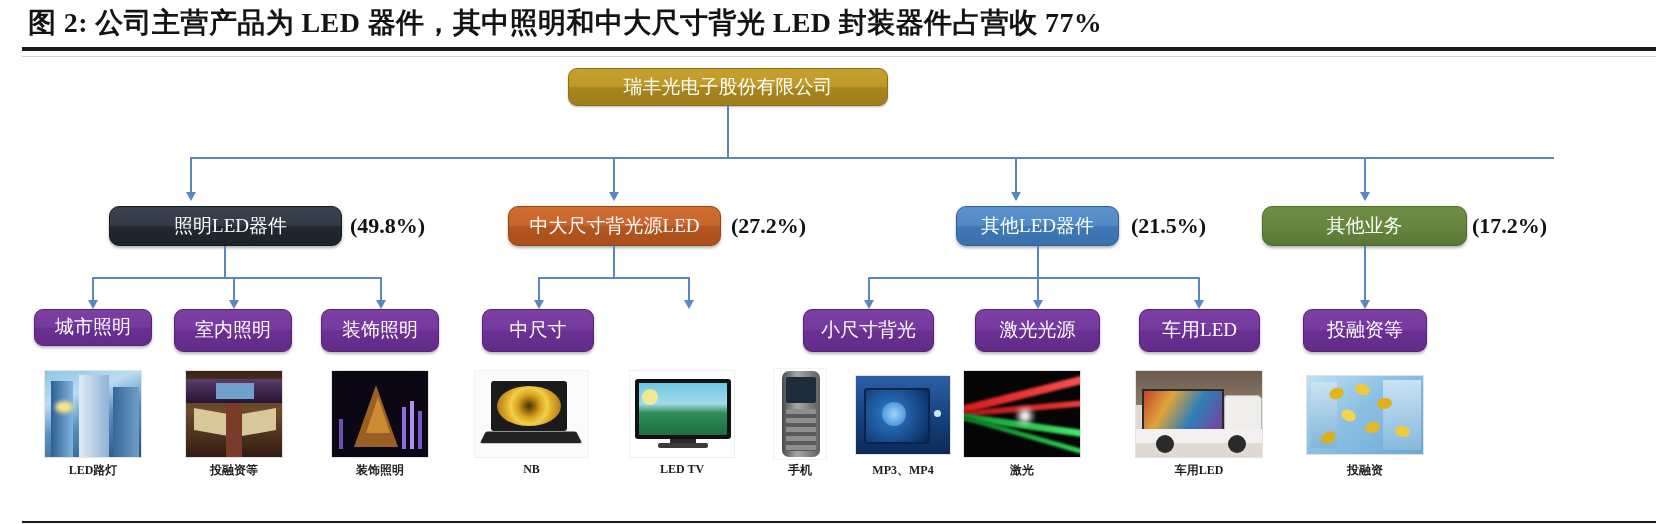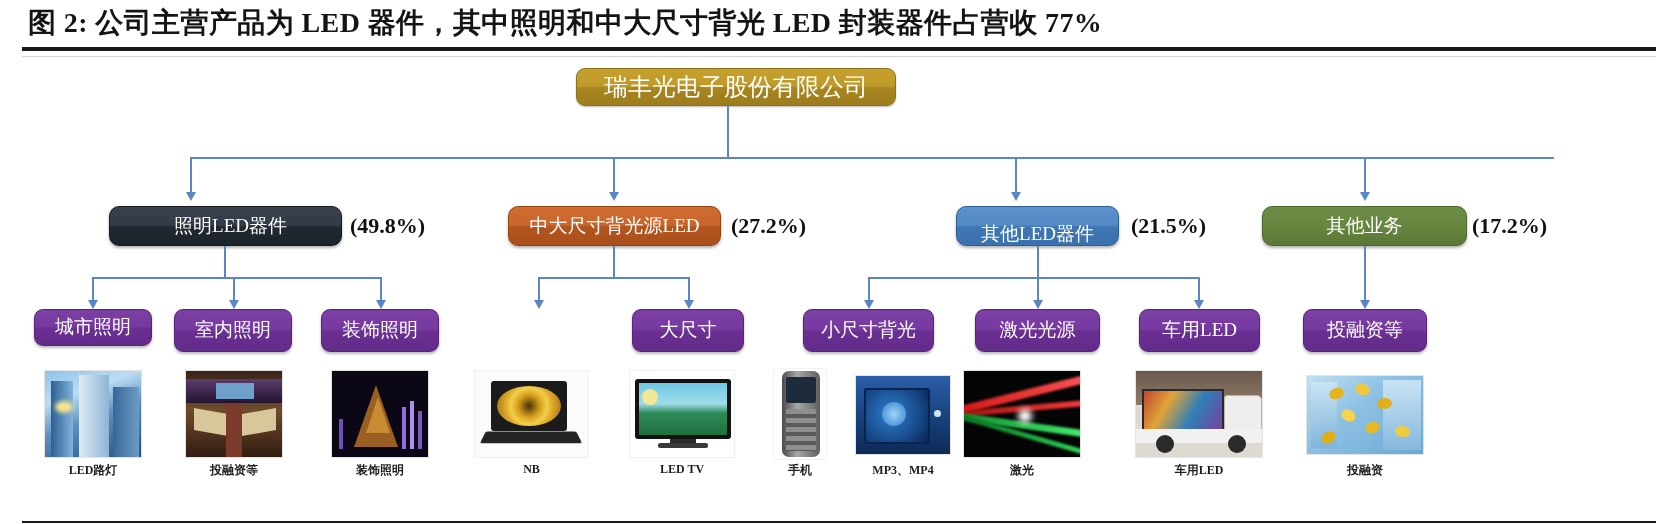--- a/index.html
+++ b/index.html
@@ -23,43 +23,41 @@
 
   
   .node{
     position:absolute;box-sizing:border-box;
     display:flex;align-items:center;justify-content:center;
     text-align:center;line-height:1.1;
     color:#ffffff;white-space:nowrap;
     font-family:"Liberation Serif","DejaVu Serif",serif;
   }
   .lvl0{
-    border-radius:9px;font-size:24px;
+    border-radius:9px;font-size:19px;
     background:linear-gradient(180deg,#c5a02e 0%,#bf9a2a 48%,#a8861f 52%,#9c7c1c 100%);
     border:1px solid #8e7118;
     box-shadow:0 1px 2px rgba(0,0,0,.28);
-    margin-left:8px;
   }
   .lvl1{
     border-radius:10px;font-size:19px;
     box-shadow:0 2px 3px rgba(0,0,0,.30);
   }
   .c-dark{
     background:linear-gradient(180deg,#39414f 0%,#333b48 48%,#222831 52%,#1d232b 100%);
     border:1px solid #161b22;
     padding-left:10px;
   }
   .c-orange{
     background:linear-gradient(180deg,#cf6d31 0%,#c9662b 48%,#b3551f 52%,#aa501c 100%);
     border:1px solid #94440f;
   }
   .c-blue{
     background:linear-gradient(180deg,#5b92cd 0%,#538ac6 48%,#3f77b5 52%,#3a70ad 100%);
     border:1px solid #2f5f96;
-    align-items:flex-end;
   }
   .c-green{
     background:linear-gradient(180deg,#6d8c45 0%,#67863f 52%,#5a7635 100%);
     border:1px solid #4c6a2c;
   }
   .lvl2{
     border-radius:9px;font-size:19px;
     background:linear-gradient(180deg,#7c3fa4 0%,#76399f 48%,#6a2f92 52%,#632b8a 100%);
     border:1px solid #56237a;
     box-shadow:0 2px 3px rgba(0,0,0,.28);
@@ -169,22 +167,22 @@
   <div class="node lvl2" style="left:34px;top:309px;width:118px;height:37px;">
     <span>城市照明</span>
   </div>
   <div class="node lvl2" style="left:174px;top:309px;width:118px;height:43px;">
     <span>室内照明</span>
   </div>
   <div class="node lvl2" style="left:321px;top:309px;width:118px;height:43px;">
     <span>装饰照明</span>
   </div>
 
-  <div class="node lvl2" style="left:632px;top:309px;width:112px;height:43px;">
-    <span>大尺寸</span>
+  <div class="node lvl2" style="left:482px;top:309px;width:112px;height:43px;">
+    <span>中尺寸</span>
   </div>
 
   <div class="node lvl2" style="left:803px;top:309px;width:131px;height:43px;">
     <span>小尺寸背光</span>
   </div>
   <div class="node lvl2" style="left:975px;top:309px;width:125px;height:43px;">
     <span>激光光源</span>
   </div>
   <div class="node lvl2" style="left:1139px;top:309px;width:121px;height:43px;">
     <span>车用LED</span>

